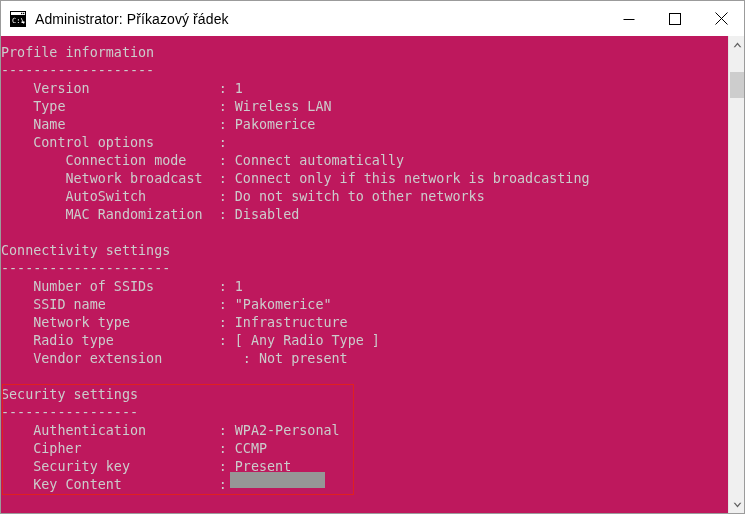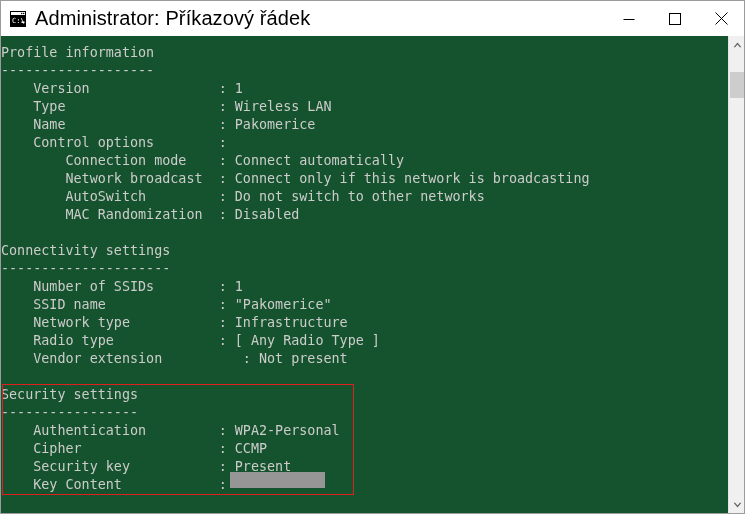--- a/index.html
+++ b/index.html
@@ -37,21 +37,21 @@
   .title-icon {
     width: 16px;
     height: 16px;
     margin-left: 9px;
     margin-right: 9px;
     flex: 0 0 auto;
     position: relative;
   }
   .title-text {
     font-family: "Liberation Sans", sans-serif;
-    font-size: 20px;
+    font-size: 14px;
     color: #000000;
     white-space: nowrap;
     letter-spacing: 0.1px;
   }
   .win-buttons {
     position: absolute;
     right: 0; top: 0;
     height: 35px;
     display: flex;
   }
@@ -65,21 +65,21 @@
   }
   .win-btn svg { display: block; }
 
   
   .console {
     position: absolute;
     left: 0;
     top: 35px;
     width: 743px;
     height: 477px;
-    background: #14532d;
+    background: #be185d;
     overflow: hidden;
   }
   .console-text {
     position: absolute;
     left: 0;
     top: 8px;
     font-family: "DejaVu Sans Mono", "Liberation Mono", monospace;
     font-size: 13.4px;
     line-height: 18px;
     color: #cccccc;

